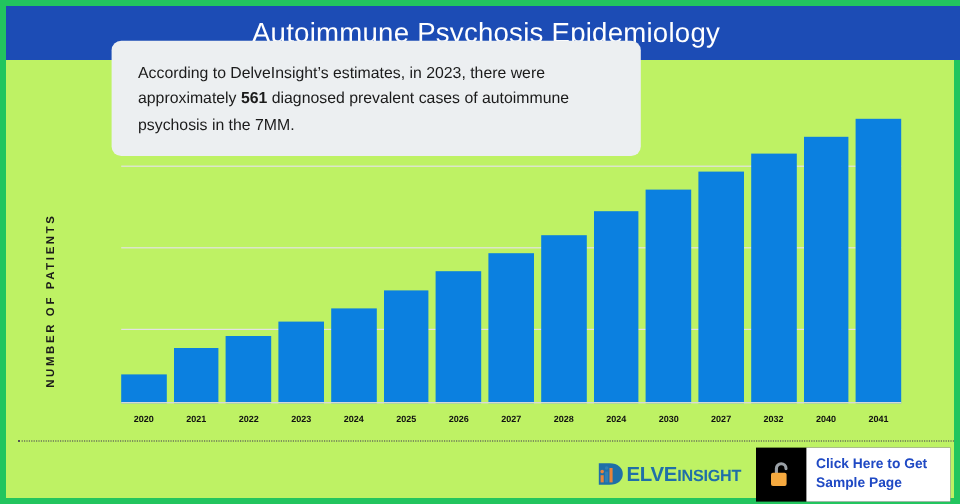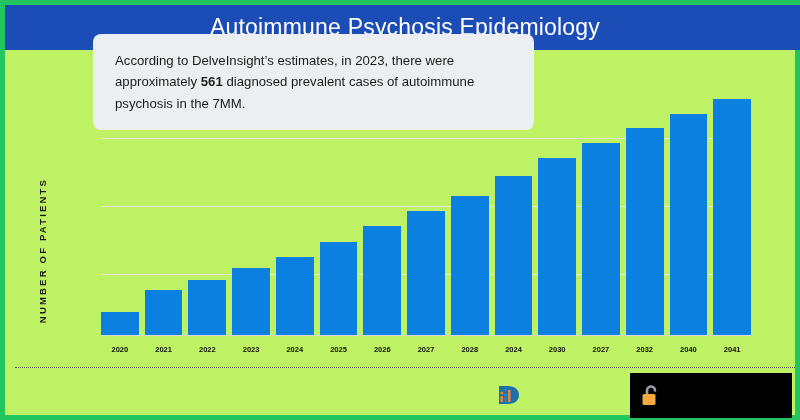--- a/index.html
+++ b/index.html
@@ -256,24 +256,29 @@
     <div class="logo-mark">
       <svg width="24" height="22" viewBox="0 0 24 22">
         <path d="M2 2 H11 C18 2 22 6 22 11 C22 16 18 20 11 20 H2 Z" fill="#1f6fa8"></path>
         <rect x="3.5" y="12" width="2.6" height="6" fill="#e8833a"></rect>
         <rect x="7.2" y="9" width="2.6" height="9" fill="#2f7fb5"></rect>
         <rect x="10.9" y="6" width="2.6" height="12" fill="#e8833a"></rect>
         <circle cx="4.8" cy="9" r="1.5" fill="#e8833a"></circle>
         <circle cx="8.5" cy="6" r="1.5" fill="#2f7fb5"></circle>
       </svg>
     </div>
+    <div class="logo-text"><span>ELVE</span><span class="small">INSIGHT</span></div>
   </div>
 
   <div class="cta">
     <div class="lock">
       <svg width="22" height="24" viewBox="0 0 22 24">
         <path d="M7 10 V6.5 A4 4 0 0 1 15 6.5" fill="none" stroke="#9aa0a6" stroke-width="2.6" stroke-linecap="round"></path>
         <rect x="2.5" y="10" width="13" height="11" rx="1.6" fill="#f5a93f"></rect>
       </svg>
     </div>
+    <div class="cta-text">
+      <span>Click Here to Get</span>
+      <span>Sample Page</span>
+    </div>
   </div>
 
 </div>
 
 </body></html>

